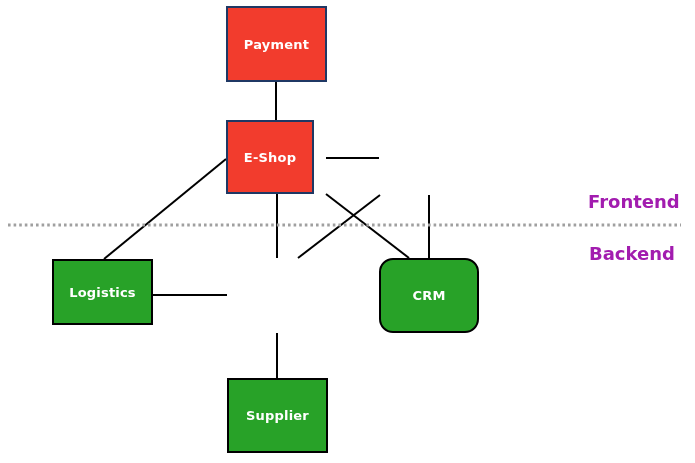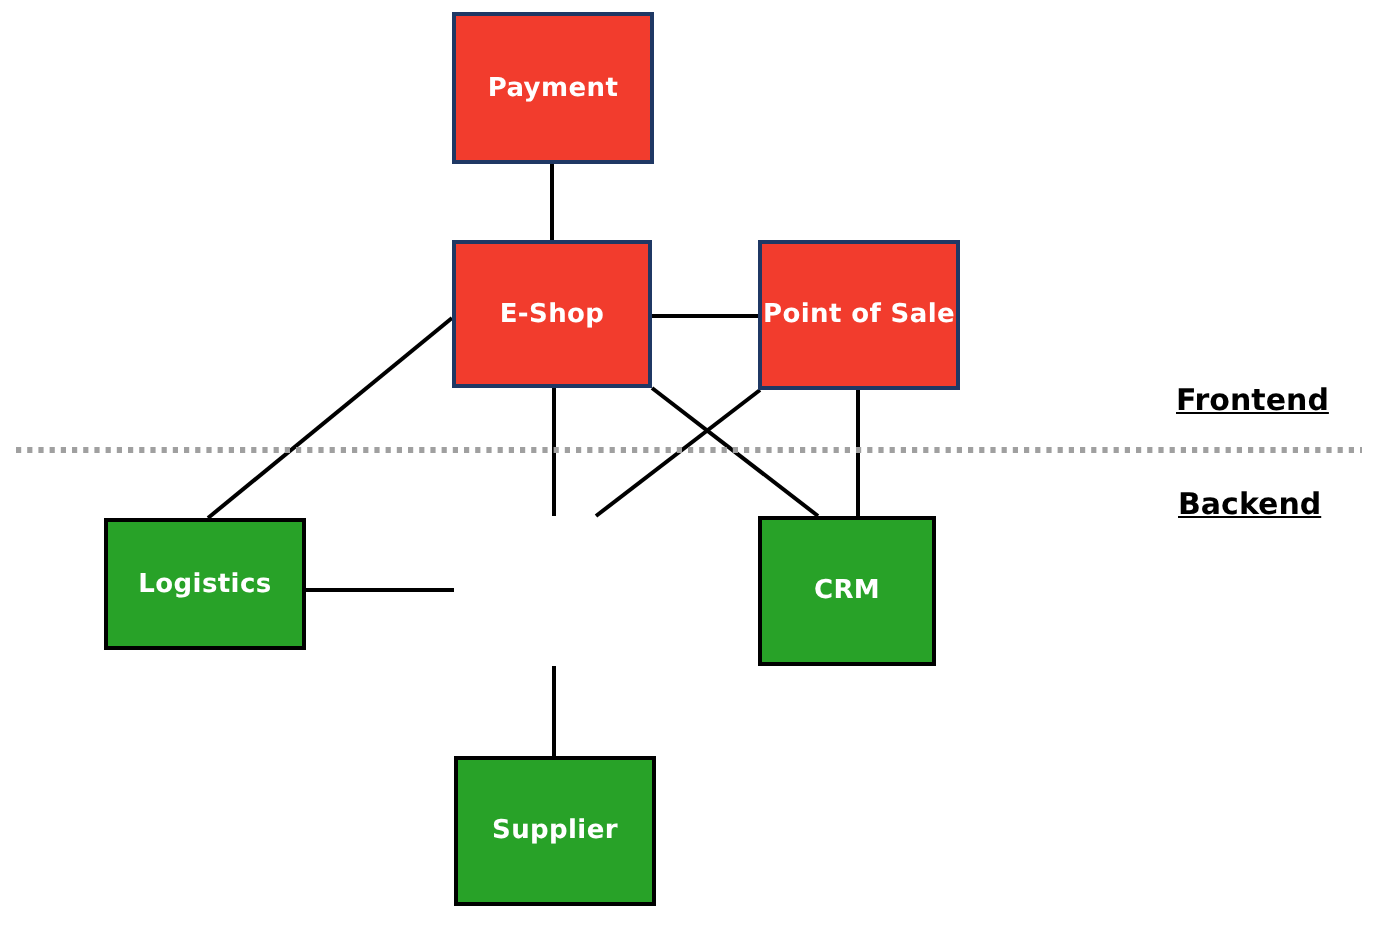--- a/index.html
+++ b/index.html
@@ -35,33 +35,32 @@
   }
   .node.frontend {
     background: #f23c2d;
     border: 2px solid #1f3864;
   }
   .node.backend {
     background: #28a228;
     border: 2px solid #000000;
   }
   .node-payment   { left: 226px; top: 6px;   width: 101px; height: 76px; }
-  .node-eshop     { left: 226px; top: 120px; width: 100px; height: 74px; }
+  .node-eshop     { left: 226px; top: 120px; width: 88px; height: 74px; }
   .node-pos       { left: 379px; top: 120px; width: 101px; height: 75px; }
   .node-logistics { left: 52px;  top: 259px; width: 101px; height: 66px; }
   .node-erp       { left: 227px; top: 258px; width: 101px; height: 75px; }
-  .node-crm       { left: 379px; top: 258px; width: 89px; height: 75px; }
+  .node-crm       { left: 379px; top: 258px; width: 100px; height: 75px; border-radius: 14px; }
   .node-supplier  { left: 227px; top: 378px; width: 101px; height: 75px; }
   .zone-label {
     position: absolute;
-    color: #000000;
-    font-size: 15px;
+    color: #a21caf;
+    font-size: 18px;
     font-weight: bold;
     white-space: nowrap;
-    text-decoration: underline;
   }
   .zone-label-frontend { left: 588px; top: 191px; }
   .zone-label-backend  { left: 589px; top: 243px; }
 </style>
 </head>
 <body>
 
 <div class="canvas">
 
   <svg class="connector-layer" width="695" height="463" viewBox="0 0 695 463" xmlns="http://www.w3.org/2000/svg">
@@ -78,23 +77,20 @@
   </svg>
 
   <div class="node frontend node-payment">
     <span>Payment</span>
   </div>
 
   <div class="node frontend node-eshop">
     <span>E-Shop</span>
   </div>
 
-  <div class="node frontend node-pos">
-    <span>Point of Sale</span>
-  </div>
 
   <div class="node backend node-logistics">
     <span>Logistics</span>
   </div>
 
 
   <div class="node backend node-crm">
     <span>CRM</span>
   </div>
 

